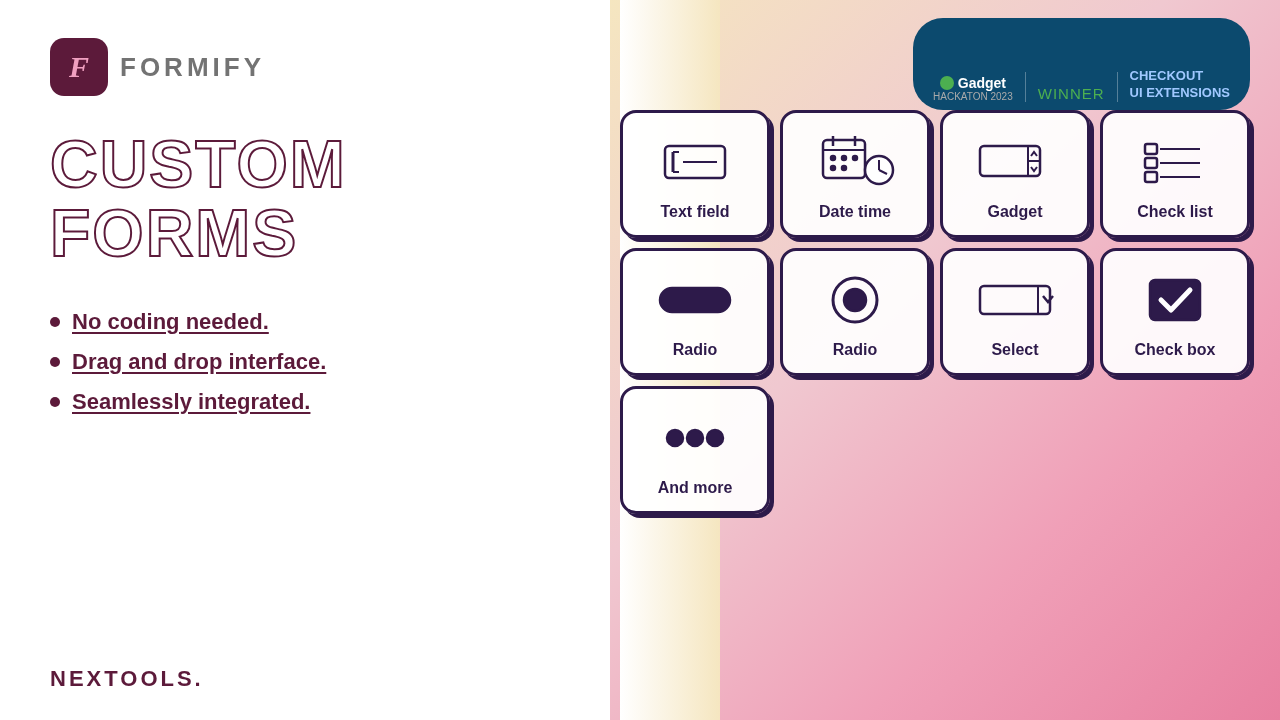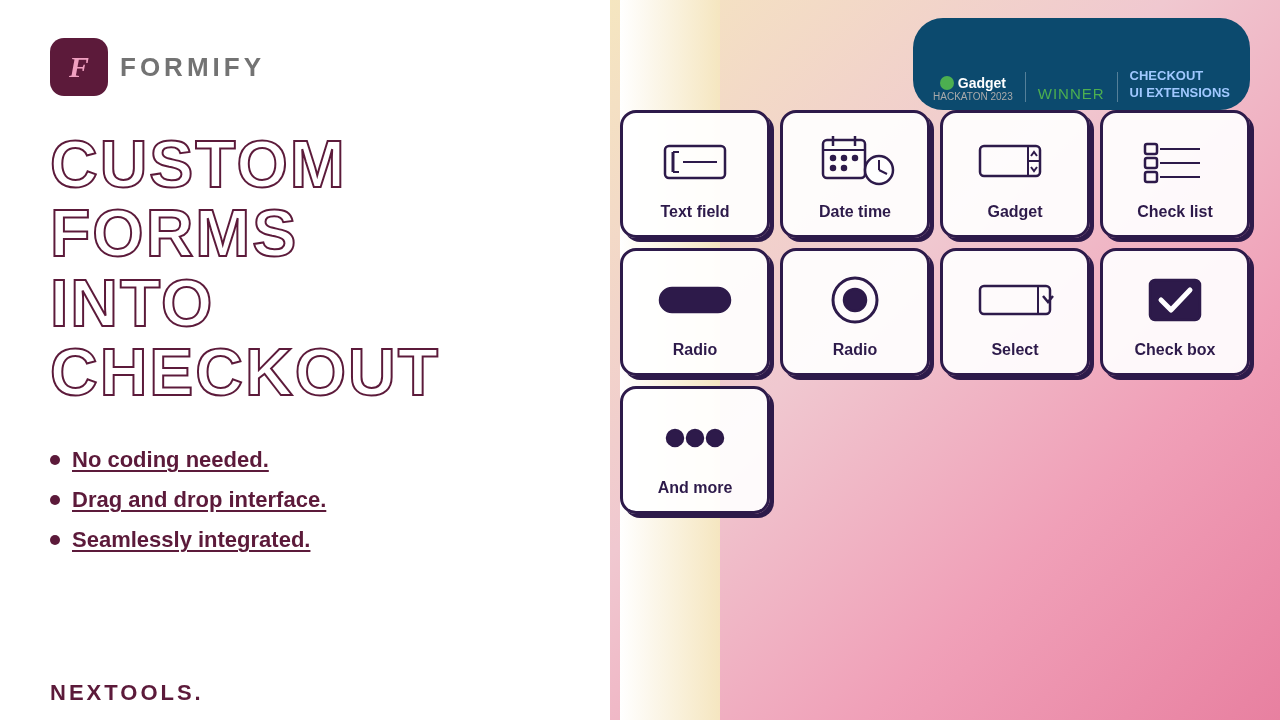--- a/index.html
+++ b/index.html
@@ -176,21 +176,21 @@
       width: 10px;
       height: 10px;
       border-radius: 50%;
       background: #5c1a3a;
       flex-shrink: 0;
     }
 
     
     .nextools-logo {
       position: absolute;
-      bottom: 14px;
+      bottom: 28px;
       left: 50px;
       z-index: 10;
       color: #5c1a3a;
       font-size: 22px;
       font-weight: 900;
       letter-spacing: 3px;
       text-transform: uppercase;
     }
 
     
@@ -272,21 +272,20 @@
 <div class="logo-area">
   <div class="logo-box">
     <span class="logo-f">F</span>
   </div>
   <div class="logo-text">FORMIFY</div>
 </div>
 
 <div class="left-content">
   <div class="main-title">
     <span>CUSTOM FORMS</span>
-    <span>INTO CHECKOUT</span>
   </div>
 
   <ul class="features-list">
     <li>
       <span class="bullet"></span>
       <span>No coding needed.</span>
     </li>
     <li>
       <span class="bullet"></span>
       <span>Drag and drop interface.</span>

